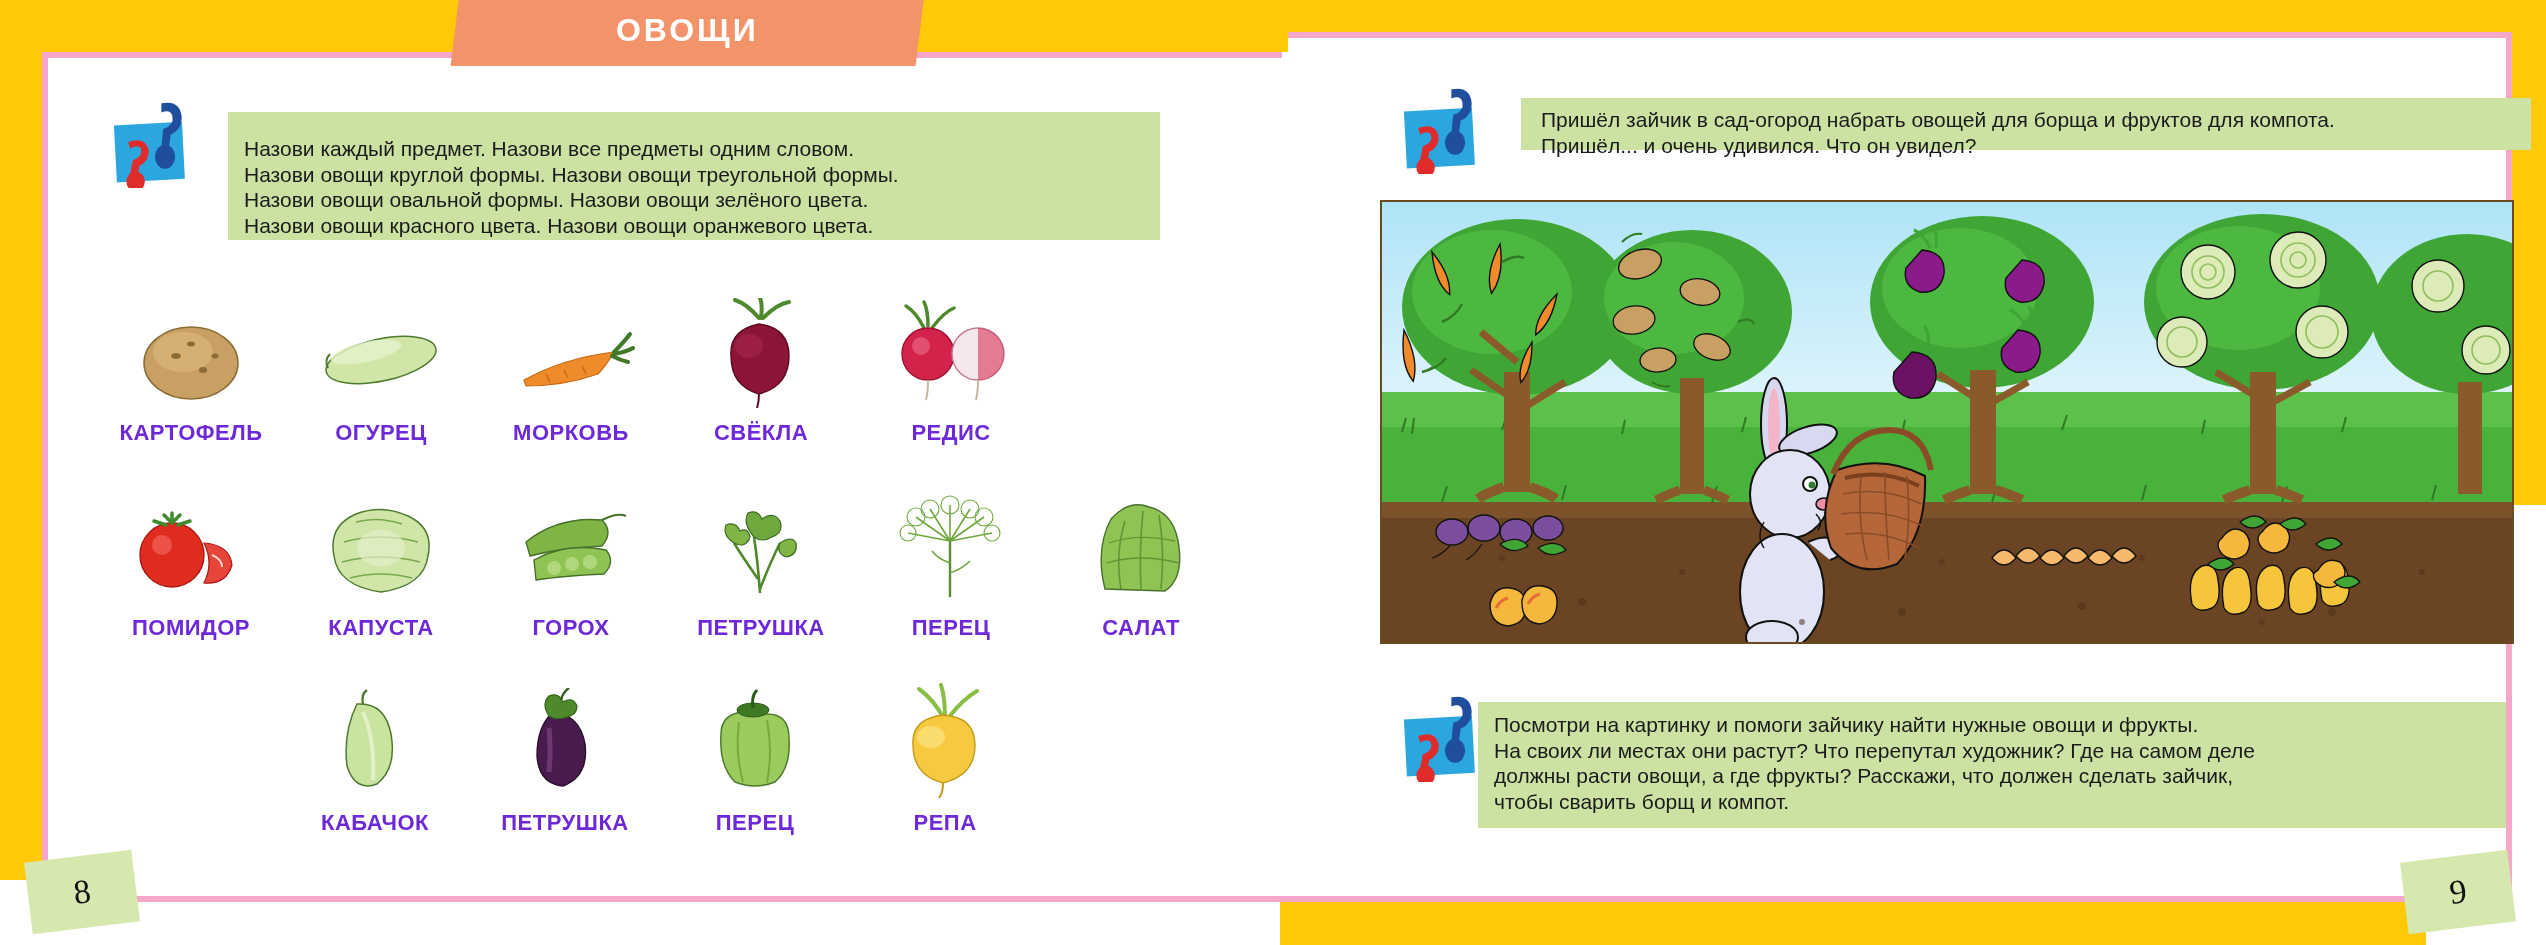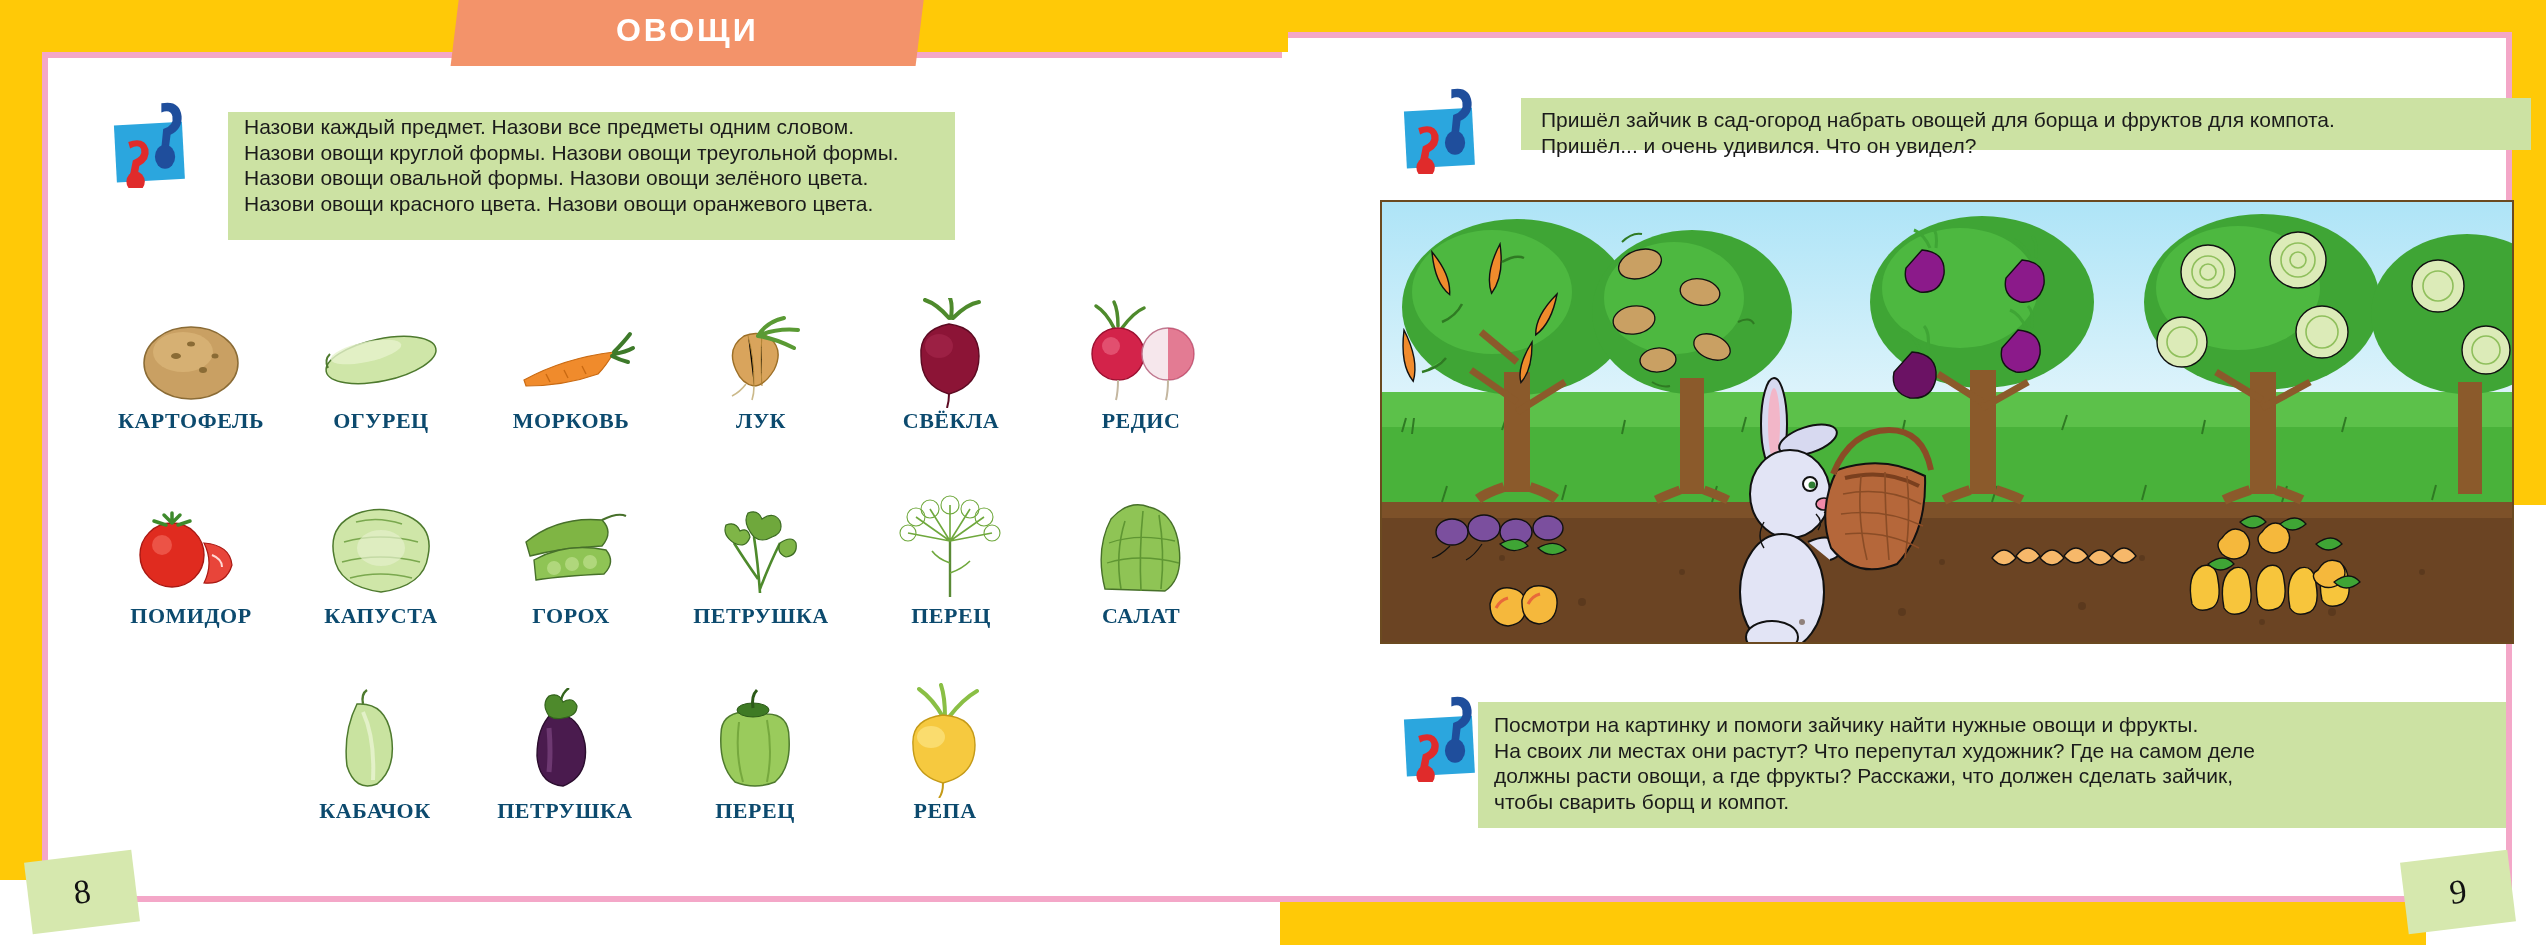--- a/index.html
+++ b/index.html
@@ -21,33 +21,33 @@
      transform:skewX(-7deg);z-index:20;display:flex;align-items:center;justify-content:center;}
   .title-banner span{transform:skewX(7deg);color:#ffffff;font-size:32px;font-weight:bold;letter-spacing:3px;}
 
   
   .note-icon{position:absolute;width:92px;height:92px;z-index:14;}
 
   
   .green-box{position:absolute;background:#CCE2A3;z-index:10;}
   .green-box p{margin:0;color:#1b1b1b;font-size:21px;line-height:25.5px;white-space:nowrap;}
 
-  #txt-left{left:228px;top:112px;width:727px;height:128px;padding:2px 0 0 16px;box-sizing:border-box;}
+  #txt-left{left:228px;top:112px;width:932px;height:128px;padding:24px 0 0 16px;box-sizing:border-box;}
   #txt-tr{left:1478px;top:98px;width:1010px;height:52px;padding:9px 0 0 20px;box-sizing:border-box;margin-left:43px;}
   #txt-br{left:1478px;top:702px;width:1028px;height:126px;padding:10px 0 16px 16px;box-sizing:border-box;}
 
   
   .veg-row{position:absolute;display:flex;}
   #row1{left:96px;top:290px;width:1140px;}
   #row2{left:96px;top:485px;width:1140px;}
   #row3{left:280px;top:680px;width:760px;}
   .veg-cell{width:190px;display:flex;flex-direction:column;align-items:center;}
   .veg-art{height:118px;display:flex;align-items:flex-end;justify-content:center;}
-  .veg-label{font-size:22px;font-weight:bold;color:#0c4a6e;letter-spacing:.5px;
-     font-family:Liberation Serif, serif;}
+  .veg-label{margin-top:12px;font-size:22px;font-weight:bold;color:#6d28d9;letter-spacing:.5px;
+     font-family:Liberation Sans, sans-serif;}
 
   
   #scene{position:absolute;left:1380px;top:200px;width:1130px;height:440px;border:2px solid #6b4a20;
      overflow:hidden;background:#9fd8ef;z-index:8;}
 
   
   .pg-tag{position:absolute;width:108px;height:72px;background:#D6E8AE;z-index:25;
      display:flex;align-items:center;justify-content:center;font-family:"Liberation Serif",serif;
      font-size:34px;color:#111;}
   #pg-left{left:28px;top:856px;transform:rotate(-7deg);}
@@ -142,31 +142,20 @@
     <div class="veg-art">
       <svg width="130" height="100" viewBox="0 0 130 100">
         <path d="M18 72 Q58 50 108 44 Q100 58 92 66 Q58 78 20 78 Z" fill="#F08B2C" stroke="#c96a12" stroke-width="1.2"></path>
         <path d="M108 44 Q118 34 124 26 M108 46 Q120 44 127 40 M106 48 Q114 52 122 54" stroke="#3e7a2a" stroke-width="4" fill="none" stroke-linecap="round"></path>
         <path d="M40 66 L44 74 M58 62 L62 70 M76 58 L80 66" stroke="#c96a12" stroke-width="1.4"></path>
       </svg>
     </div>
     <div class="veg-label">МОРКОВЬ</div>
   </div>
 
-  <div class="veg-cell">
-    <div class="veg-art">
-      <svg width="130" height="100" viewBox="0 0 130 100">
-        <path d="M40 62 Q30 40 48 28 Q62 22 74 30 Q88 42 78 62 Q68 78 58 78 Q46 76 40 62Z" fill="#D9A45C" stroke="#9c6f27" stroke-width="1.4"></path>
-        <path d="M52 28 Q58 48 58 78 M66 28 Q64 50 66 78" stroke="#b88938" stroke-width="1"></path>
-        <path d="M62 28 Q70 14 88 10 M62 28 Q80 20 102 22 M62 28 Q78 30 98 40" stroke="#5a9a34" stroke-width="4" fill="none" stroke-linecap="round"></path>
-        <path d="M50 76 Q44 84 36 88 M58 78 Q58 86 56 92" stroke="#cbb98a" stroke-width="1.6" fill="none"></path>
-      </svg>
-    </div>
-    <div class="veg-label">ЛУК</div>
-  </div>
 
   <div class="veg-cell">
     <div class="veg-art">
       <svg width="120" height="110" viewBox="0 0 120 110">
         <path d="M58 20 Q46 6 34 2 M60 20 Q62 4 58 -2 M62 20 Q76 6 88 4" stroke="#4e8a2c" stroke-width="4" fill="none" stroke-linecap="round"></path>
         <path d="M30 58 Q28 32 58 26 Q88 30 88 58 Q88 88 58 96 Q30 88 30 58Z" fill="#8C1436" stroke="#5c0a22" stroke-width="1.4"></path>
         <ellipse cx="48" cy="48" rx="14" ry="12" fill="#A3254A" opacity=".7"></ellipse>
         <path d="M58 96 Q58 104 56 110" stroke="#5c0a22" stroke-width="2" fill="none"></path>
       </svg>
     </div>

